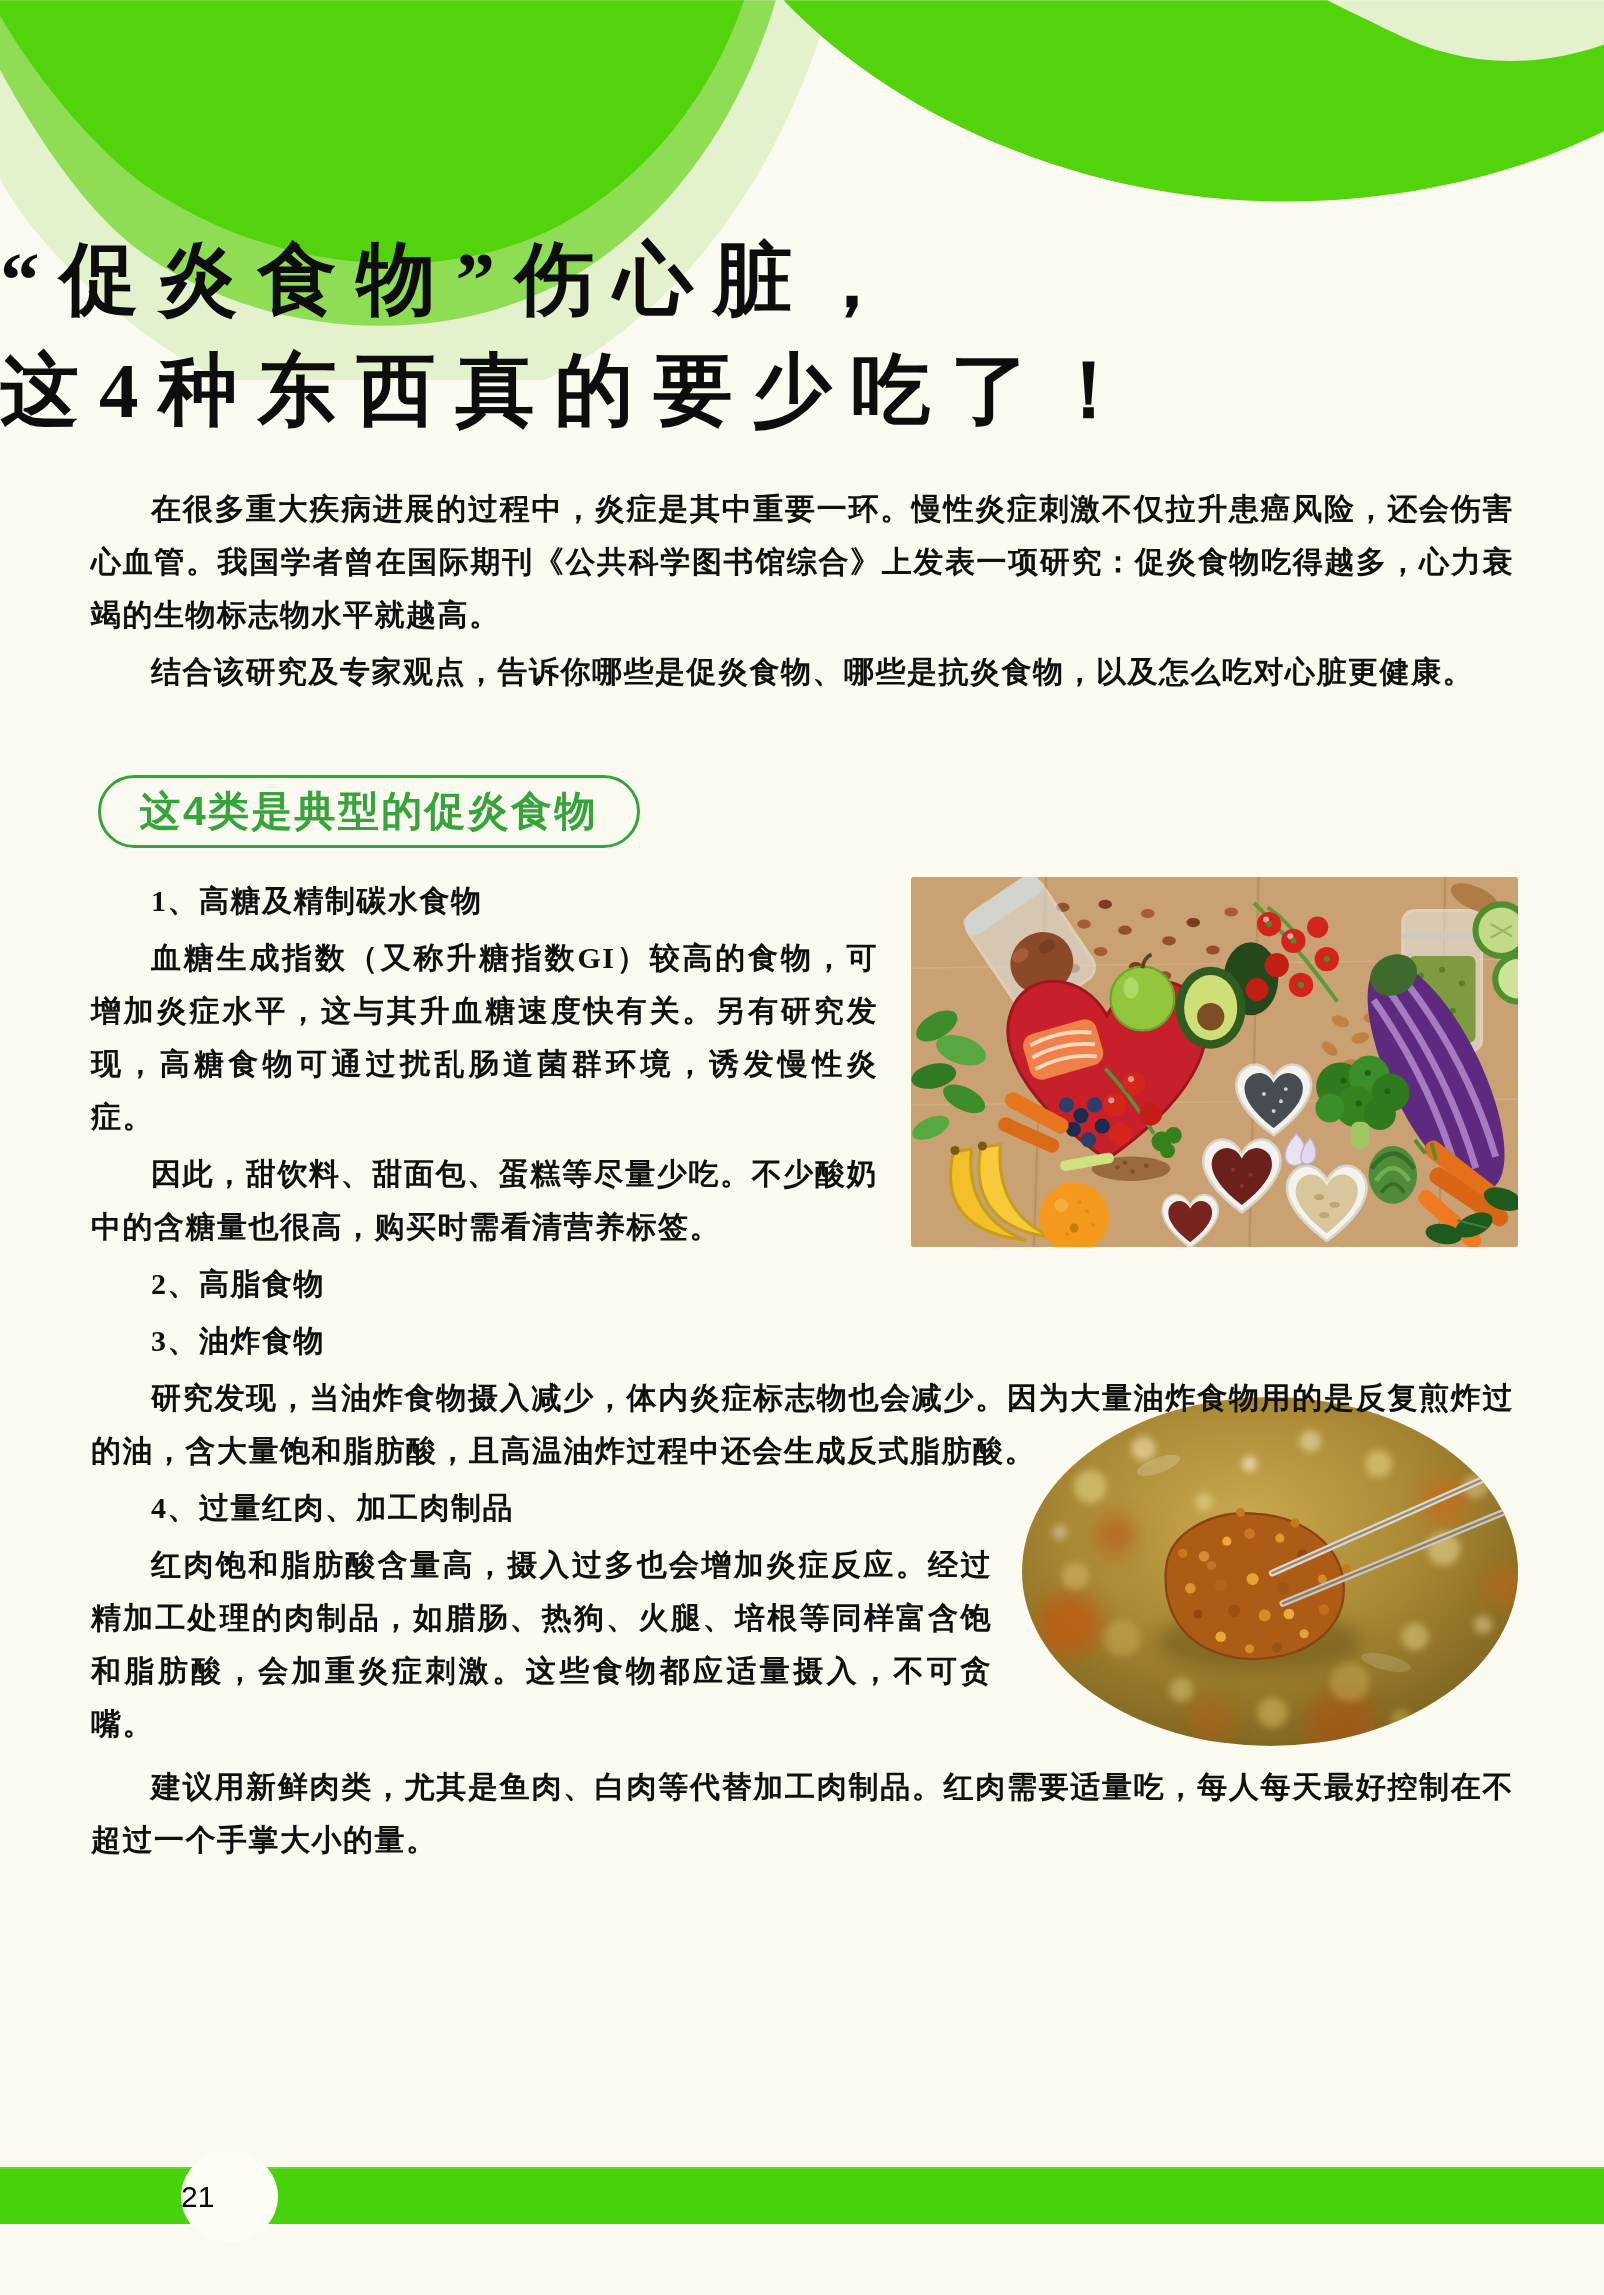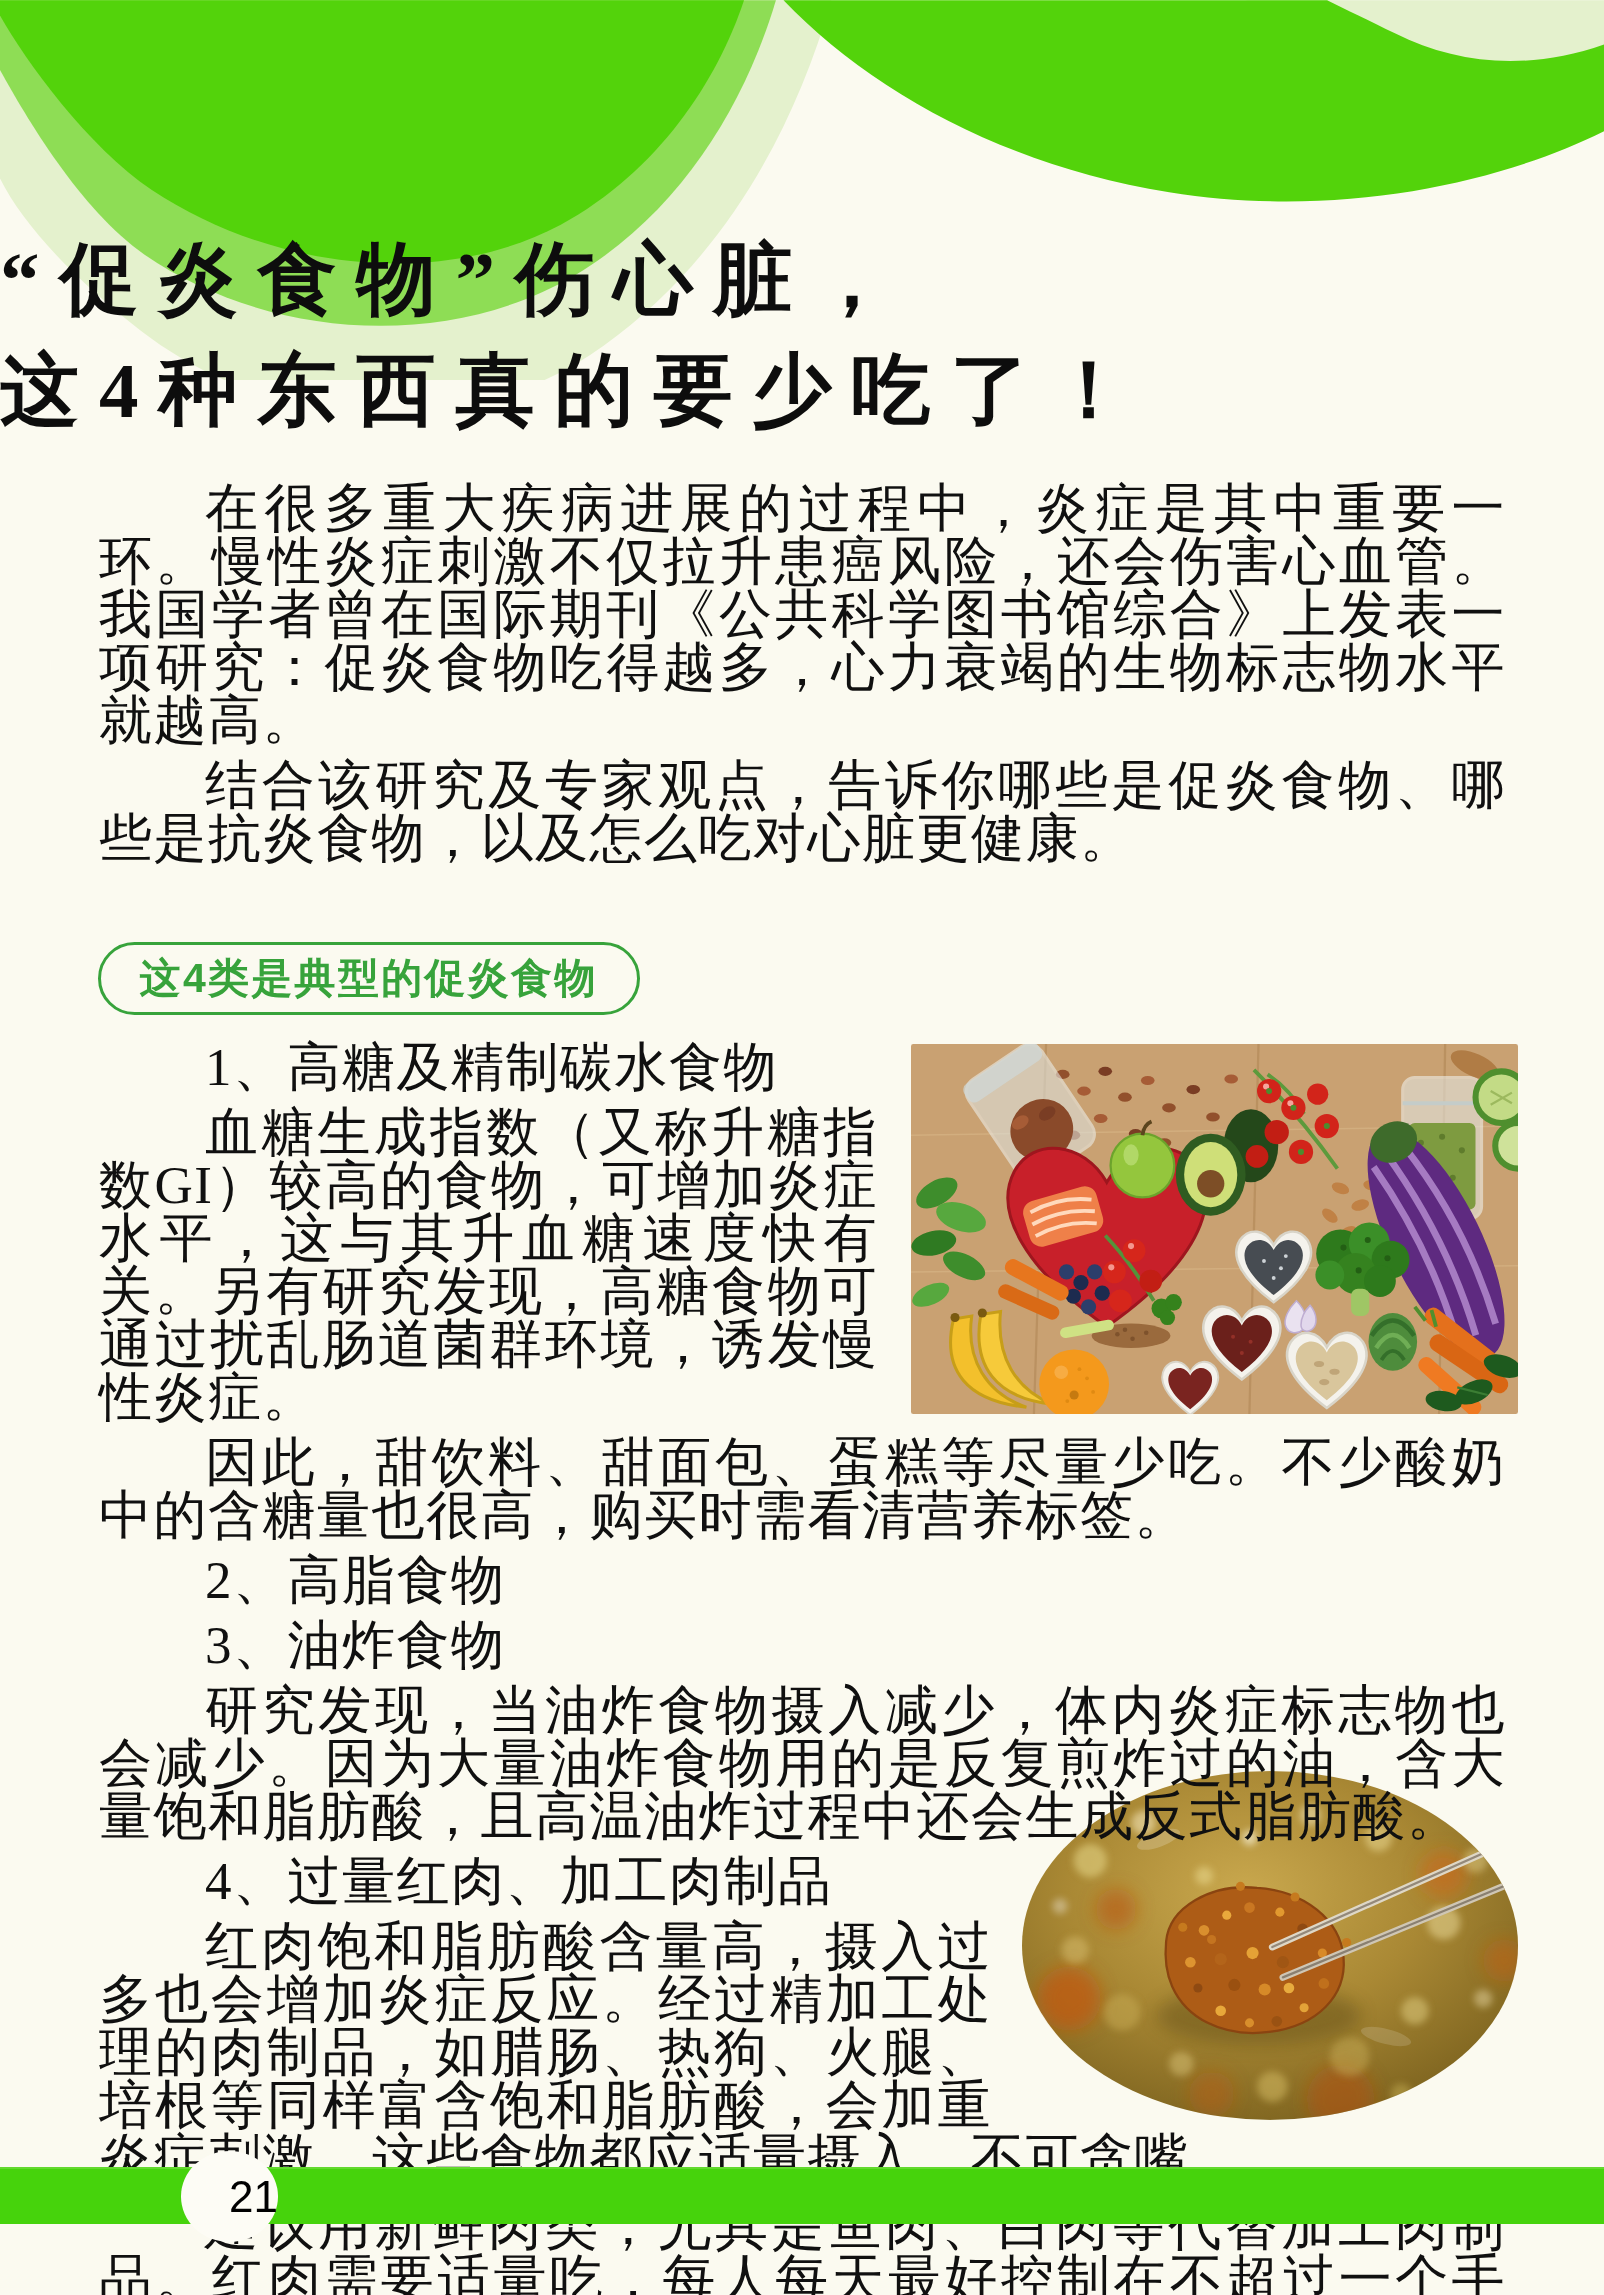--- a/index.html
+++ b/index.html
@@ -16,25 +16,26 @@
     position:relative;
     margin:0;padding:225px 0 0 0;
     font-size:79px;line-height:1.40;
     font-weight:bold;letter-spacing:20px;
     color:#0d0d0d;
   }
   .title span{display:block;}
   .content{position:relative;padding:0 87px;}
   .intro-wrap{margin-top:36px;}
   p.bodytext{
-    margin:12px;
-    font-size:53px;line-height:53px;
+    margin:4px;
+    font-size:30px;line-height:53px;
     letter-spacing:1.5px;
     text-align:justify;
     text-indent:2em;
+    font-weight:bold;
   }
   .badge-row{margin:30px 0 26px 10.6px;}
   .pill-badge{
     display:inline-block;
     border:3.8px solid #37a33b;
     border-radius:61px;
     color:#37a33b;
     font-family:"Liberation Sans","DejaVu Sans",sans-serif;
     font-weight:bold;
     font-size:41px;line-height:1.2;
@@ -62,23 +63,23 @@
     position:absolute;left:0;top:2167px;
     width:1605px;height:55px;
     background:#46d30c;
     border-top:2.3px solid #63d92e;
   }
   .page-num-oval{
     position:absolute;left:181px;top:-18px;
     width:97px;height:91px;
     background:#fdfcf5;
     border-radius:50%;
-    display:flex;align-items:center;justify-content:flex-end;
+    display:flex;align-items:center;justify-content:flex-start;
     font-family:"Liberation Sans","DejaVu Sans",sans-serif;
-    font-size:44px;color:#000;
+    font-size:30px;color:#000;
   }
 </style>
 </head>
 <body>
 
 <div class="page">
 
   <svg class="top-deco" viewBox="0 0 2114 500" aria-hidden="true">
     <path fill="#e4f1cd" d="M0,0 L1095,0 C1045,175 950,345 795,455 C615,585 360,570 185,435 C95,365 30,295 0,235 Z"></path>
     <path fill="#8edd55" d="M0,0 L1022,0 C982,135 898,278 758,362 C588,462 353,447 190,335 C105,275 35,155 0,92 Z"></path>

